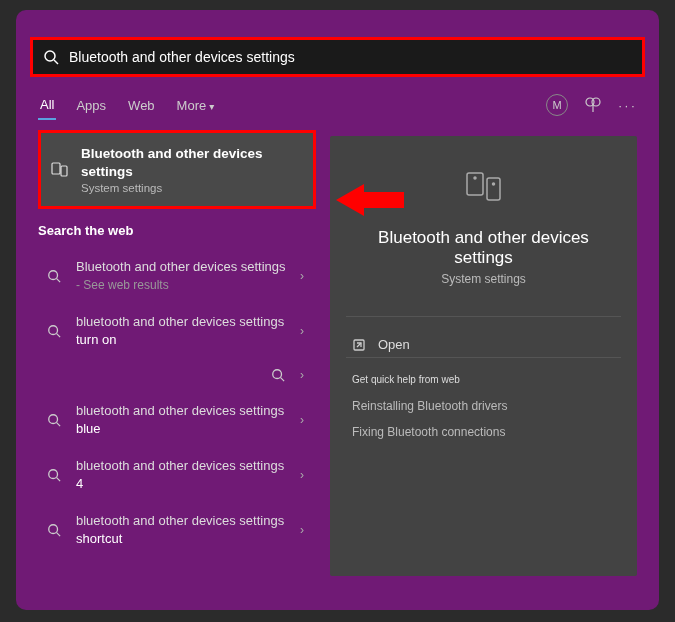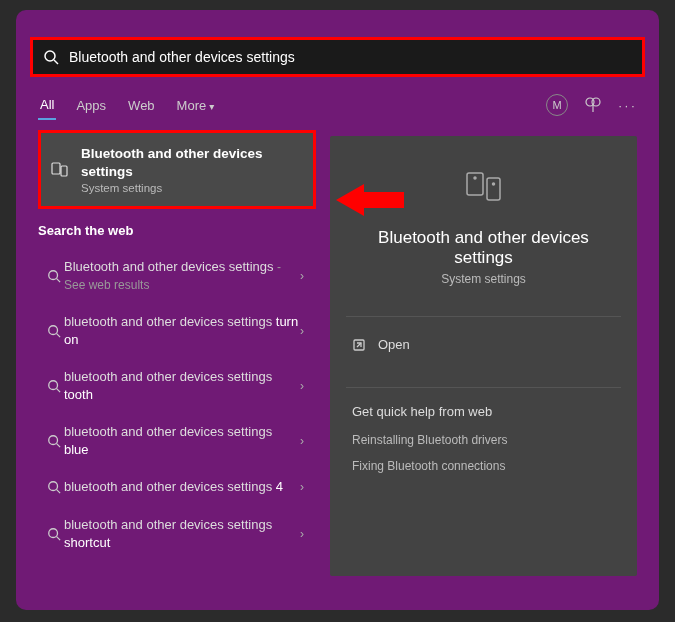--- a/index.html
+++ b/index.html
@@ -104,21 +104,21 @@
       width: 22px; height: 22px;
       display: flex; align-items: center; justify-content: center;
       font-size: 18px;
     }
     .bm-text { flex: 1; }
     .bm-title { font-size: 13.5px; font-weight: 600; line-height: 1.3; }
     .bm-sub { font-size: 11.5px; color: #bbb; margin-top: 2px; }
     .result-item {
       display: flex;
       align-items: center;
-      gap: 0;
+      gap: 12px;
       padding: 10px 8px 10px 6px;
       cursor: pointer;
       justify-content: flex-end;
     }
     .ri-icon { width: 20px; display: flex; justify-content: center; }
     .ri-text { flex: 1; font-size: 13px; color: #ddd; line-height: 1.35; }
     .ri-text b { color: #fff; font-weight: 400; }
     .ri-sub { color: #999; font-size: 12px; }
     .chev { color: #aaa; font-size: 12px; padding-right: 4px; }
     .right-col {
@@ -151,24 +151,24 @@
     }
     .divider { border-top: 1px solid #555; margin: 0 -6px 16px -6px; }
     .action-row {
       display: flex;
       align-items: center;
       gap: 12px;
       font-size: 13px;
       color: #ddd;
       padding: 4px 0;
       cursor: pointer;
-      margin-bottom: 31px;
+      margin-bottom: 1px;
     }
     .action-row svg { width: 14px; height: 14px; }
-    .help-header { font-size: 13px; color: #ddd; margin-bottom: 14px; }
+    .help-header { font-size: 10px; color: #ddd; margin-bottom: 14px; }
     .help-link { font-size: 12px; color: #bbb; margin-bottom: 12px; cursor: pointer; }
     .annot-arrow {
       position: absolute;
       top: 170px;
       left: 320px;
       width: 70px;
       height: 40px;
       pointer-events: none;
     }
     .chevron-down { font-size: 10px; margin-left: 3px; }
@@ -241,21 +241,20 @@
             <div class="ri-text">bluetooth and other devices settings <b>turn on</b></div>
             <div class="chev">›</div>
           </div>
           <div class="result-item">
             <div class="ri-icon">
               <svg width="14" height="14" viewBox="0 0 16 16" fill="none" stroke="#ccc" stroke-width="1.5">
                 <circle cx="7" cy="7" r="5"></circle>
                 <line x1="11" y1="11" x2="15" y2="15"></line>
               </svg>
             </div>
-            <div class="ri-text">bluetooth and other devices settings <b>tooth</b></div>
             <div class="chev">›</div>
           </div>
           <div class="result-item">
             <div class="ri-icon">
               <svg width="14" height="14" viewBox="0 0 16 16" fill="none" stroke="#ccc" stroke-width="1.5">
                 <circle cx="7" cy="7" r="5"></circle>
                 <line x1="11" y1="11" x2="15" y2="15"></line>
               </svg>
             </div>
             <div class="ri-text">bluetooth and other devices settings <b>blue</b></div>

